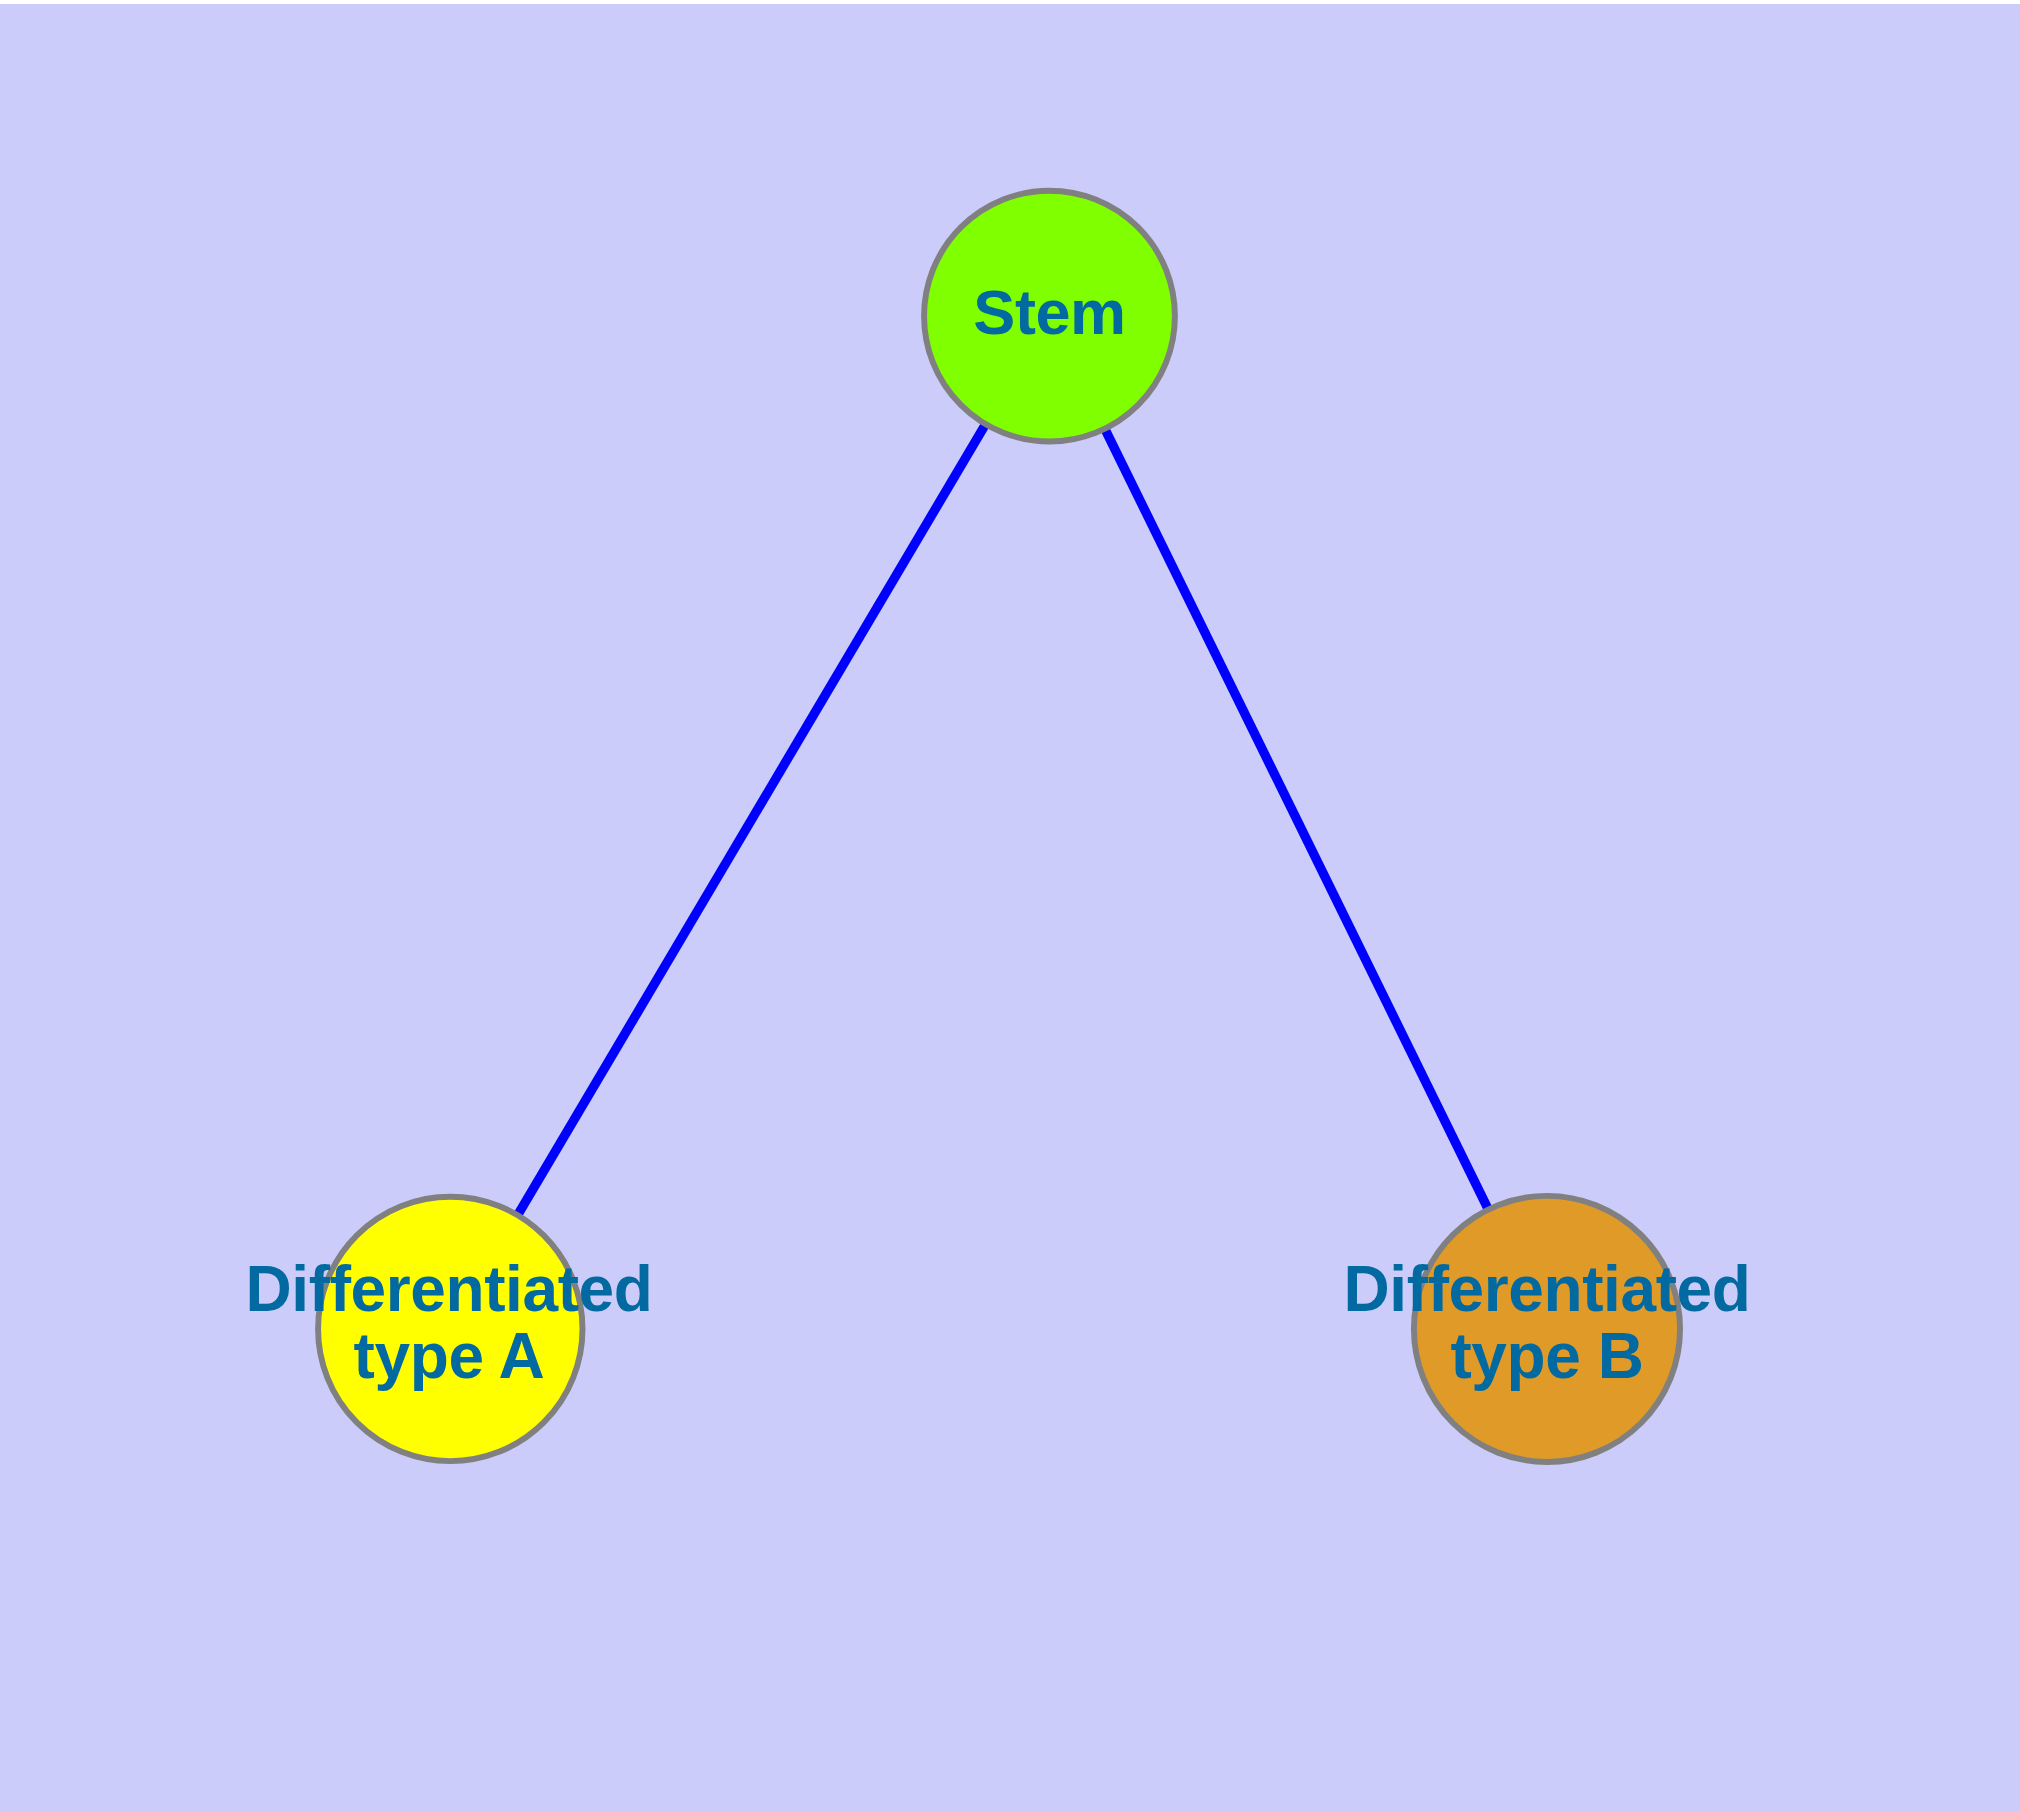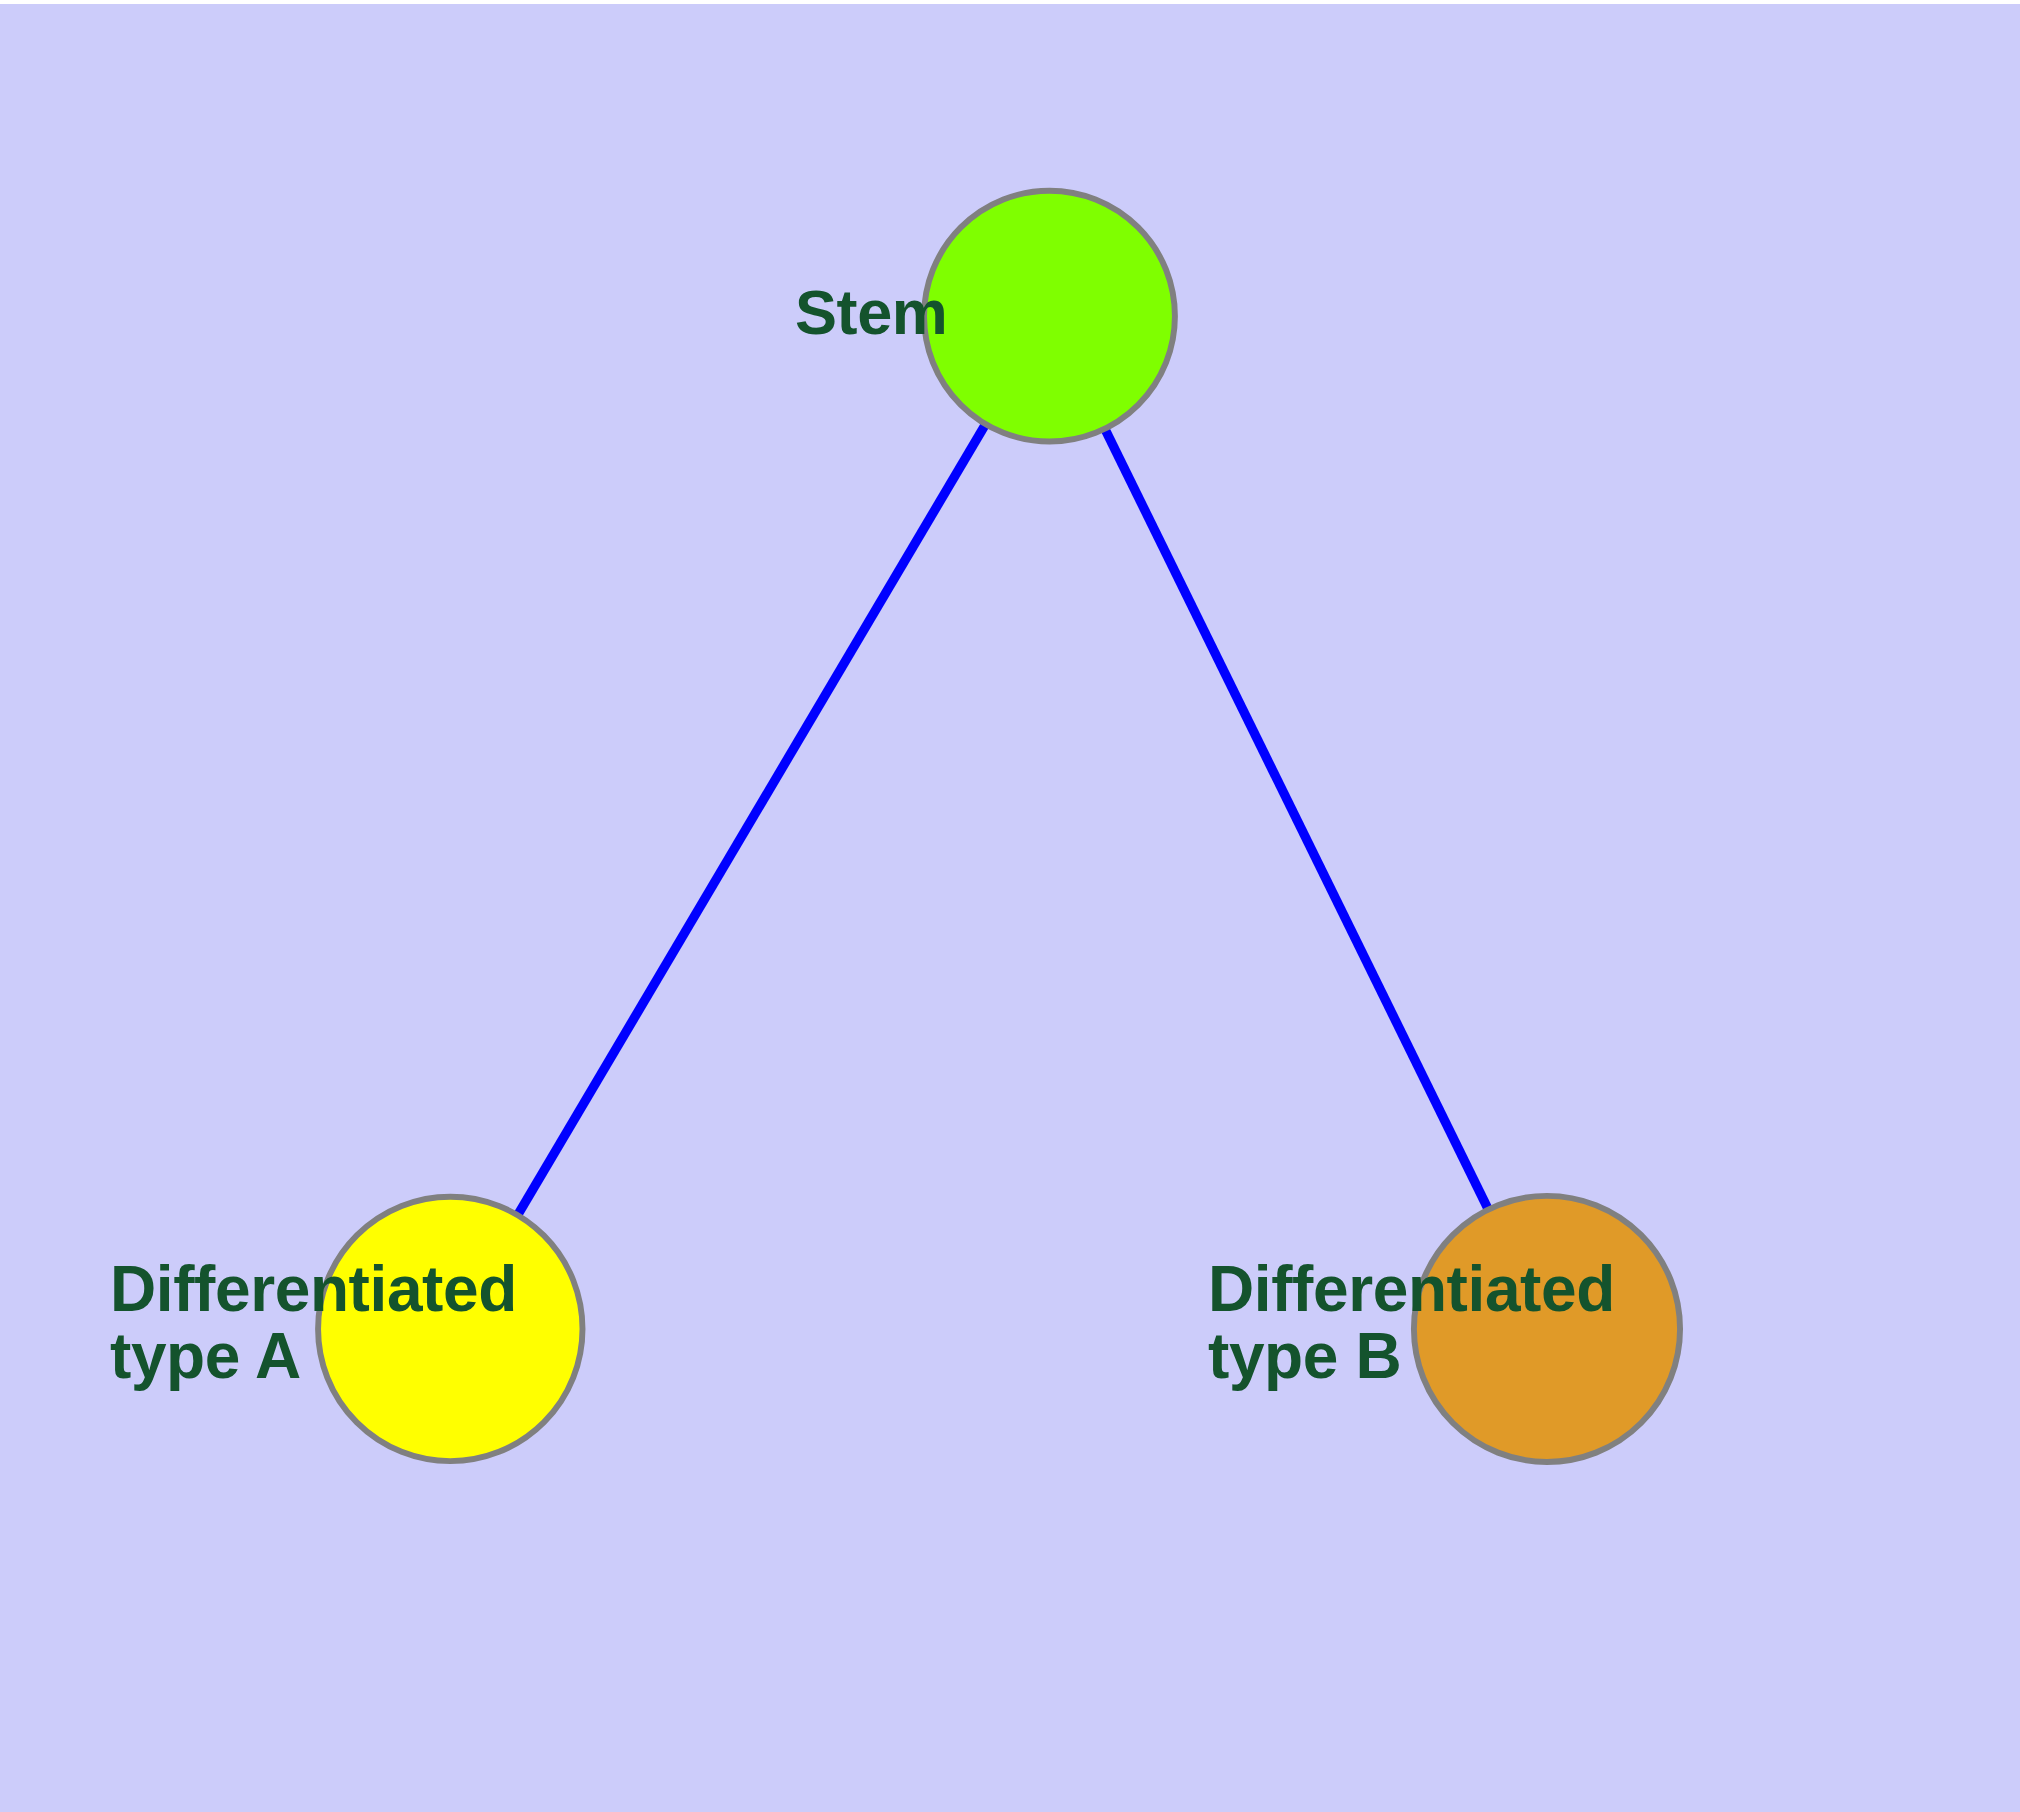--- a/index.html
+++ b/index.html
@@ -28,23 +28,23 @@
   }
   #graph-svg {
     position: absolute;
     left: 0;
     top: 0;
     width: 2021px;
     height: 1812px;
   }
   .node-label {
     position: absolute;
-    text-align: left;
+    text-align: center;
     font-weight: bold;
-    color: #14532d;
+    color: #0369a1;
     line-height: 1.04;
     white-space: pre;
     letter-spacing: -0.4px;
     pointer-events: none;
   }
   #label-stem {
     font-size: 63px;
     left: 795px;
     top: 280px;
     width: 509px;

